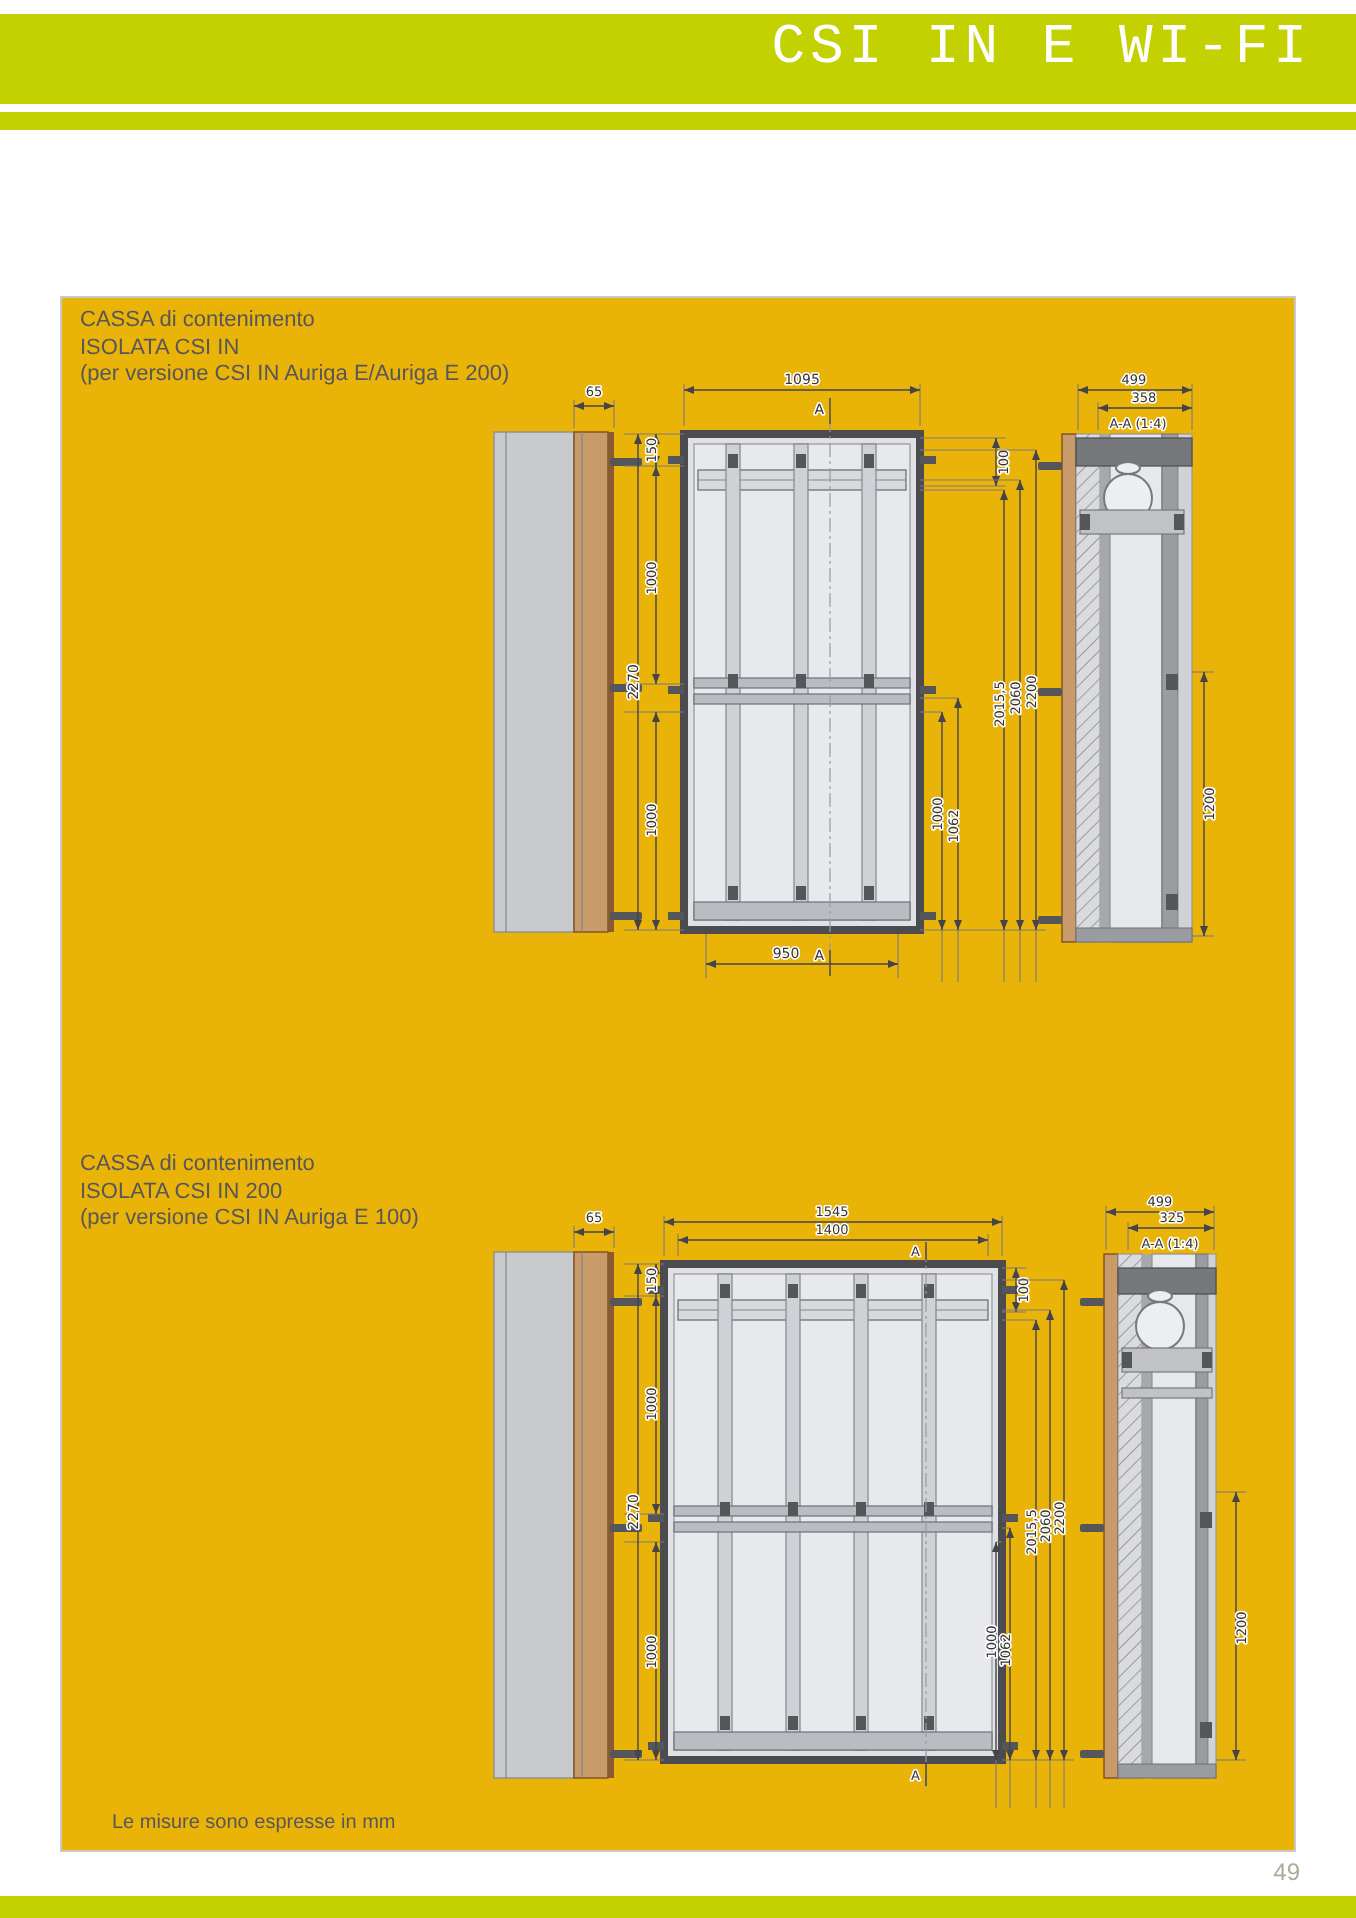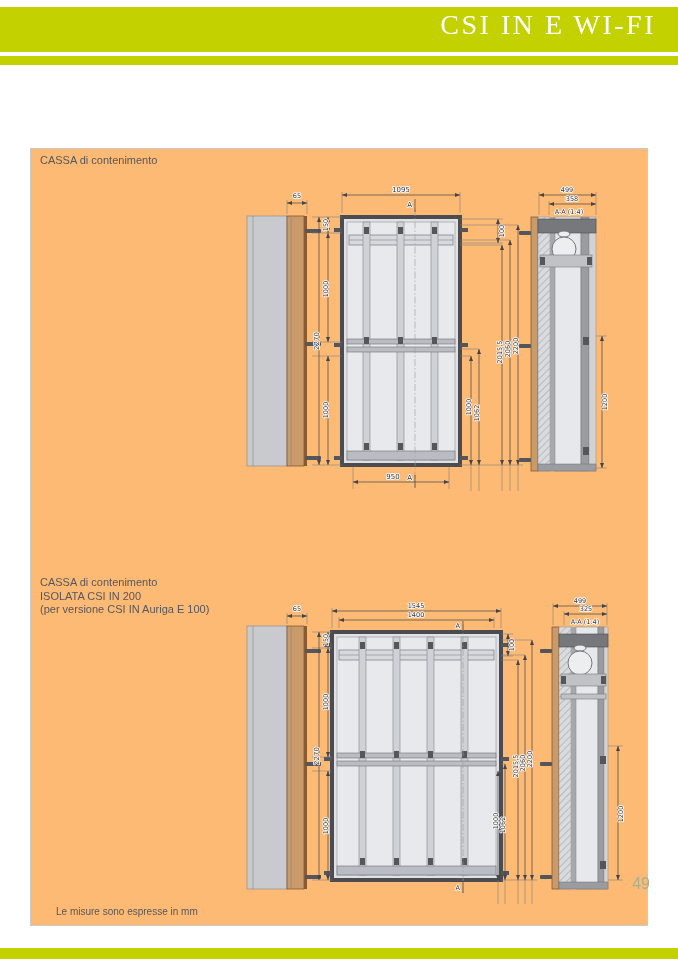--- a/index.html
+++ b/index.html
@@ -10,28 +10,28 @@
     --wood-dark:#7d4f28;
   }
   html,body{margin:0;padding:0;}
   body{
     width:678px;height:959px;position:relative;background:#ffffff;
     font-family:"Liberation Sans",sans-serif;overflow:hidden;
   }
   .header-bar{position:absolute;top:7px;left:0;width:678px;height:45px;background:var(--accent);}
   .header-title{
     position:absolute;top:9px;right:22px;color:#ffffff;font-size:28px;font-weight:300;
-    letter-spacing:2.5px;font-family:Liberation Serif, serif;
+    letter-spacing:2.5px;font-family:Liberation Mono, monospace;
   }
   .header-strip{position:absolute;top:56px;left:0;width:678px;height:9px;background:var(--accent);}
   .bottom-bar{position:absolute;top:948px;left:0;width:678px;height:11px;background:var(--accent);}
-  .page-num{position:absolute;top:875px;right:28px;font-size:16px;color:var(--pagenum);}
+  .page-num{position:absolute;top:929px;right:28px;font-size:12px;color:var(--pagenum);}
   .content-box{
     position:absolute;top:148px;left:30px;width:616px;height:776px;
-    border:1px solid #c9c9c9;background:#fdba74;
+    border:1px solid #c9c9c9;background:#eab308;
   }
   .section-title{position:absolute;left:9px;font-size:11px;line-height:13.5px;color:var(--ink);}
   .section-title div{white-space:nowrap;}
   #title-1{top:5px;}
   #title-2{top:427px;}
   .note{position:absolute;left:25px;bottom:8px;font-size:10px;color:var(--ink);}
   .drawing{position:absolute;left:0;}
   #drawing-1{top:30px;}
   #drawing-2{top:447px;}
   
@@ -63,20 +63,22 @@
 <body>
 
 <div class="header-bar"></div>
 <div class="header-title">CSI IN E WI-FI</div>
 <div class="header-strip"></div>
 
 <div class="content-box">
 
   <div class="section-title" id="title-1">
     <div>CASSA di contenimento</div>
+    <div>ISOLATA CSI IN</div>
+    <div>(per versione CSI IN Auriga E/Auriga E 200)</div>
   </div>
 
   <svg class="drawing" id="drawing-1" width="616" height="345" viewBox="0 0 616 345">
     <defs>
       <marker id="ar1" viewBox="0 0 6 6" markerWidth="6" markerHeight="6" refX="5.2" refY="3" orient="auto-start-reverse" markerUnits="userSpaceOnUse">
         <path d="M0,0.9 L5.2,3 L0,5.1 Z" fill="#44444a"></path>
       </marker>
       <pattern id="hat1" width="5" height="5" patternUnits="userSpaceOnUse" patternTransform="rotate(45)">
         <line x1="0" y1="0" x2="0" y2="5" stroke="#9a9a9e" stroke-width="1"></line>
       </pattern>

